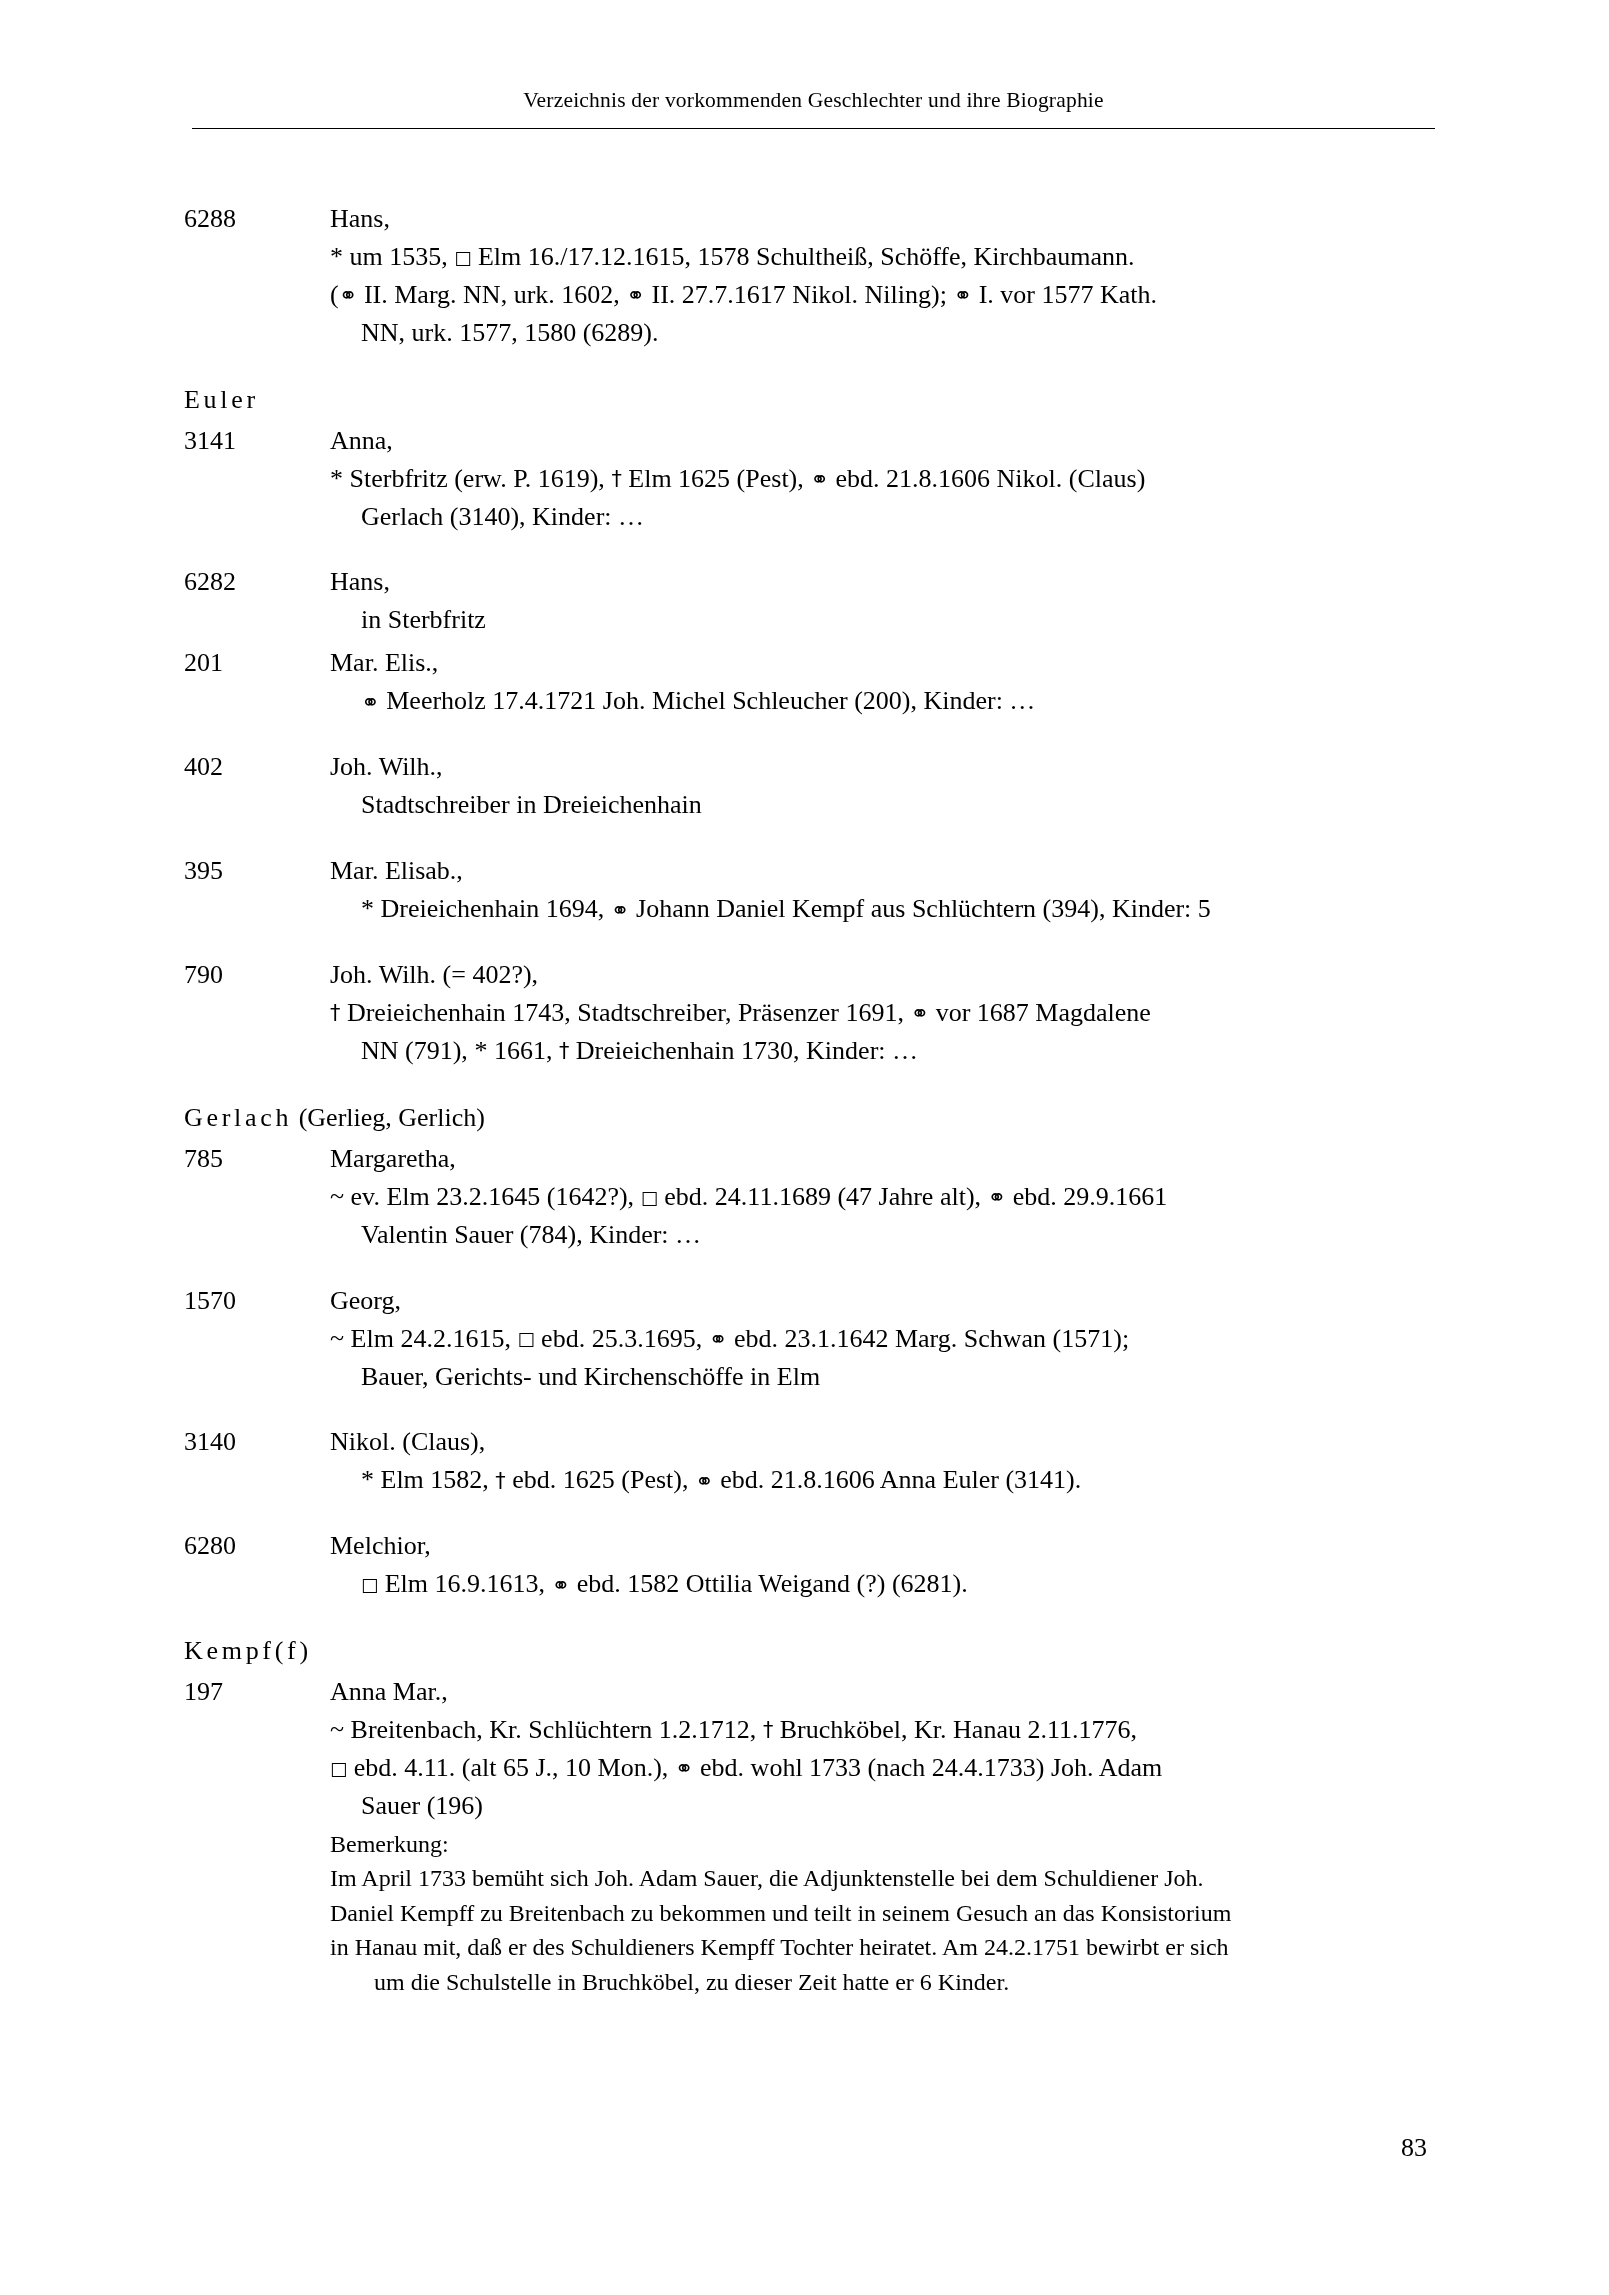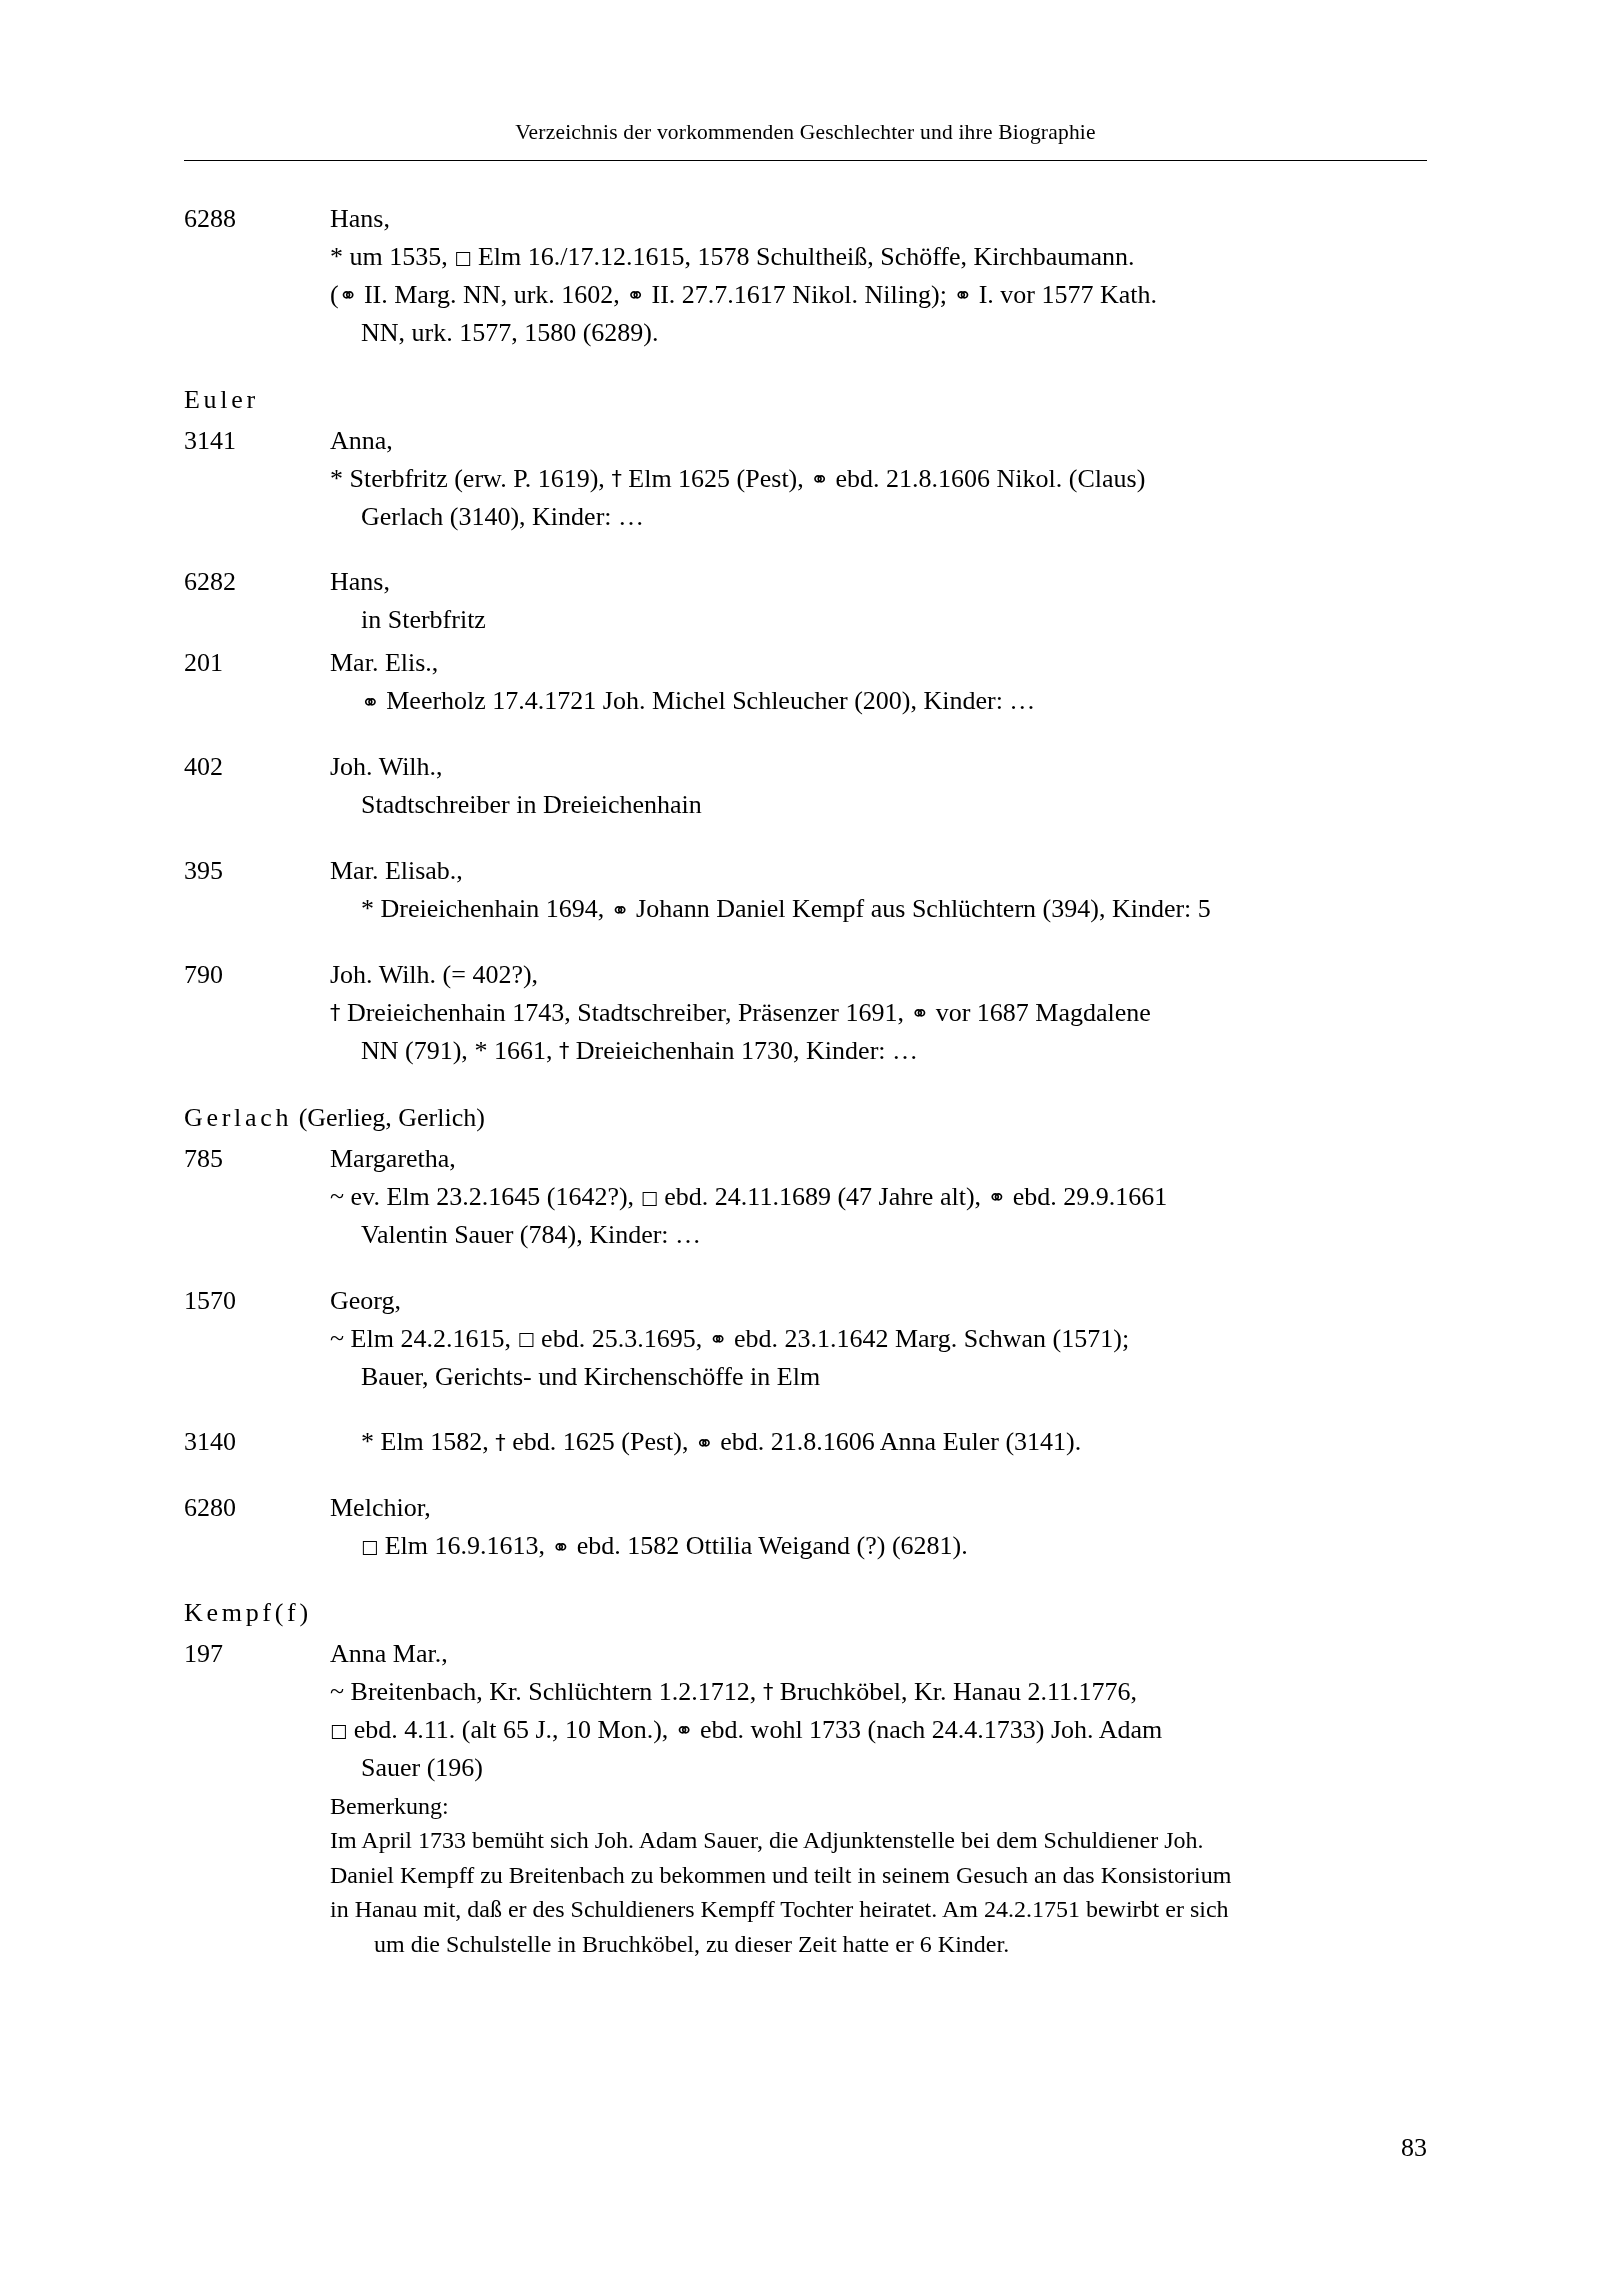--- a/index.html
+++ b/index.html
@@ -19,24 +19,23 @@
   .page {
     position: absolute;
     left: 0; top: 0;
     width: 1610px;
     height: 2295px;
   }
 
   
   .runhead-wrap {
     position: absolute;
-    left: 184px;
+    left: 192px;
     top: 89px;
     width: 1243px;
-    margin-top: 32px;
   }
   .runhead {
     text-align: center;
     font-size: 21.5px;
     line-height: 1.1;
     letter-spacing: 0.2px;
   }
   .runhead-rule {
     margin-top: 15.7px;
     border-top: 1.7px solid #000;
@@ -231,20 +230,21 @@
         <div class="rec-id">1570</div>
         <div class="rec-body">
           <div class="nameline">Georg,</div>
           <div class="detail"><span class="sym sym-bapt">~</span> Elm 24.2.1615, <span class="sym sym-buried">□</span> ebd. 25.3.1695, <span class="sym sym-married">⚭</span> ebd. 23.1.1642 Marg. Schwan (1571);</div>
           <div class="detail last">Bauer, Gerichts- und Kirchenschöffe in Elm</div>
         </div>
       </div>
       <div class="record">
         <div class="rec-id">3140</div>
         <div class="rec-body">
+          <div class="nameline">Nikol. (Claus),</div>
           <div class="detail last"><span class="sym sym-born">*</span> Elm 1582, <span class="sym sym-died">†</span> ebd. 1625 (Pest), <span class="sym sym-married">⚭</span> ebd. 21.8.1606 Anna Euler (3141).</div>
         </div>
       </div>
       <div class="record">
         <div class="rec-id">6280</div>
         <div class="rec-body">
           <div class="nameline">Melchior,</div>
           <div class="detail last"><span class="sym sym-buried">□</span> Elm 16.9.1613, <span class="sym sym-married">⚭</span> ebd. 1582 Ottilia Weigand (?) (6281).</div>
         </div>
       </div>

